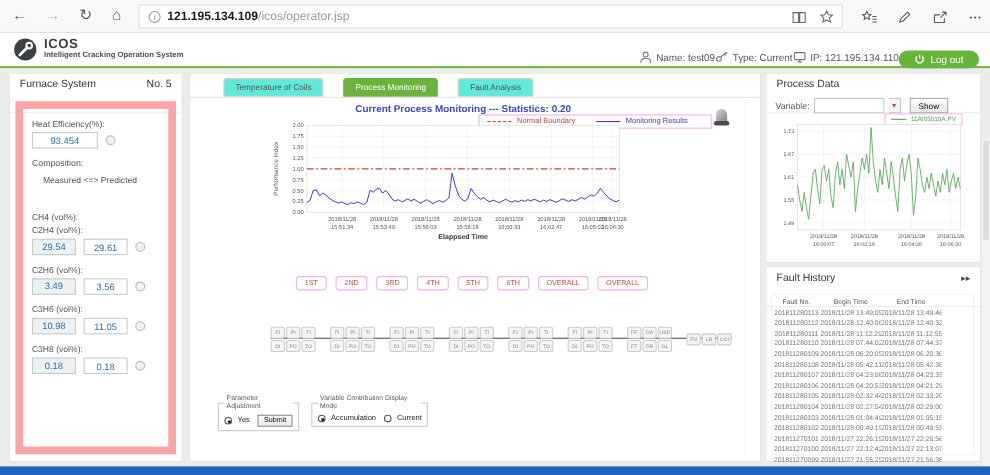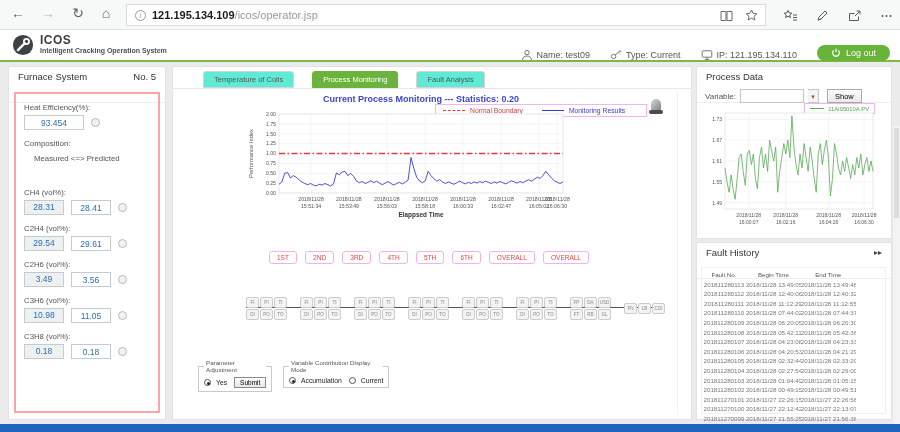--- a/index.html
+++ b/index.html
@@ -20,36 +20,36 @@
   .url-right { margin-left:auto; display:flex; gap:10px; align-items:center; }
   .tb-right { position:absolute; right:6px; top:4px; display:flex; gap:17px; align-items:center; height:22px; }
   .sic { width:15px; height:15px; display:block; }
 
   
   .app-header { position:absolute; top:30px; left:0; width:900px; height:32px;
     background:#fff; border-bottom:2px solid #7cb946; }
   .logo { position:absolute; left:12px; top:4px; width:22px; height:22px; }
   .app-title { position:absolute; left:40px; top:3px; font-size:12px; font-weight:bold; color:#3a3f44; letter-spacing:0.5px; }
   .app-sub { position:absolute; left:40px; top:17px; font-size:7px; font-weight:bold; color:#4a5054; }
-  .hdr-right { position:absolute; right:10px; top:1px; height:30px; display:flex; align-items:flex-end; gap:20px; }
+  .hdr-right { position:absolute; right:10px; top:16px; height:30px; display:flex; align-items:flex-start; }
   .hdr-item { display:flex; align-items:center; gap:4px; font-size:9px; color:#555; }
   .logout-btn { display:flex; align-items:center; gap:5px; background:#68b43a; color:#fff;
     border:none; border-radius:10px; padding:3px 14px; font-size:9px; cursor:pointer; }
 
   
   .main { position:absolute; top:63px; left:0; width:900px; height:361px; }
   .panel { position:absolute; background:#fff; border:1px solid #e3e3e3; }
   .panel-header { height:36px; line-height:20px; padding:0 9px; font-size:9.5px; color:#333;
     border-bottom:1px solid #eee; }
 
   
   .sidebar { left:8px; top:3px; width:158px; height:354px; }
   .sidebar .panel-header { display:flex; justify-content:space-between; }
   .sidebar-body { position:absolute; left:5px; right:5px; top:25px; bottom:6px;
-    border:2px solid #fca5a5; padding:9px 8px; }
+    border:7px solid #fca5a5; padding:9px 8px; }
   .fld-label { font-size:7.8px; color:#555; margin-bottom:3px; }
   .val-input, .val-box { height:15px; font-size:8.5px; color:#2a6db5; text-align:center;
     border:1px solid #c3ccd2; background:#fff; font-family:"Liberation Sans",sans-serif; }
   .he-input { width:60px; }
   .field-row { display:flex; align-items:center; gap:7px; margin-bottom:9px; }
   .val-box.measured { width:40px; background:#eef1f2; line-height:13px; }
   .val-box.predicted { width:40px; }
   .mini-circle-icon { width:9px; height:9px; border:1px solid #bbb; border-radius:50%;
     background:#f2f2f2; display:inline-block; cursor:pointer; }
   .comp-title { font-size:8px; color:#555; margin:4px 0 6px; }
@@ -223,25 +223,20 @@
         <div class="fld-label">Heat Efficiency(%):</div>
         <div class="field-row">
           <input class="val-input he-input" value="93.454" style="">
           <span class="mini-circle-icon"></span>
         </div>
         <div class="comp-title">Composition:</div>
         <div class="comp-note">Measured &lt;=&gt; Predicted</div>
         <div>
             <div>
               <div class="fld-label">CH4 (vol%):</div>
-              <div class="field-row">
-                <div class="val-box measured">28.31</div>
-                <input class="val-box predicted" value="28.41" style="">
-                <span class="mini-circle-icon"></span>
-              </div>
             </div>
             <div>
               <div class="fld-label">C2H4 (vol%):</div>
               <div class="field-row">
                 <div class="val-box measured">29.54</div>
                 <input class="val-box predicted" value="29.61" style="">
                 <span class="mini-circle-icon"></span>
               </div>
             </div>
             <div>

